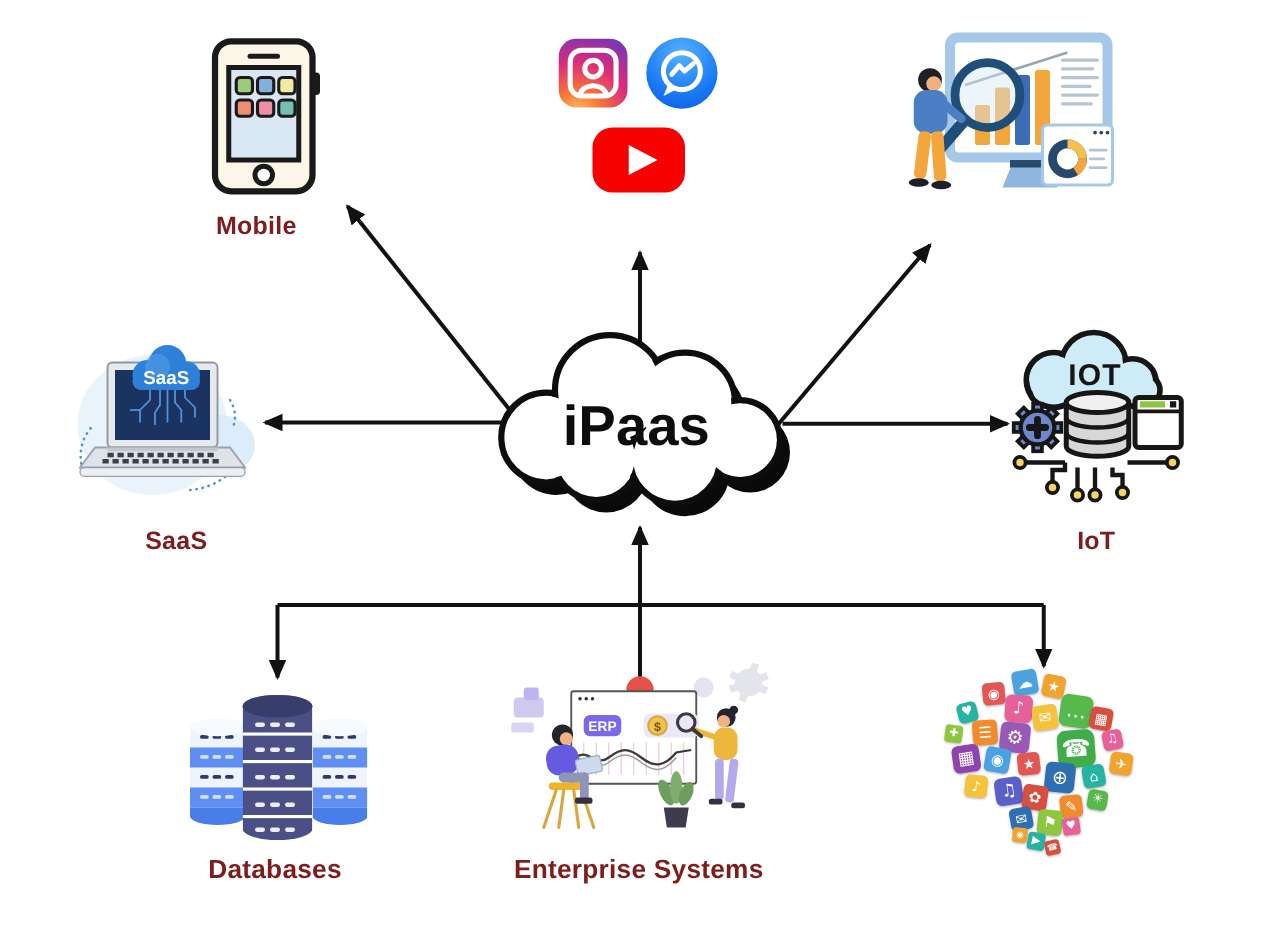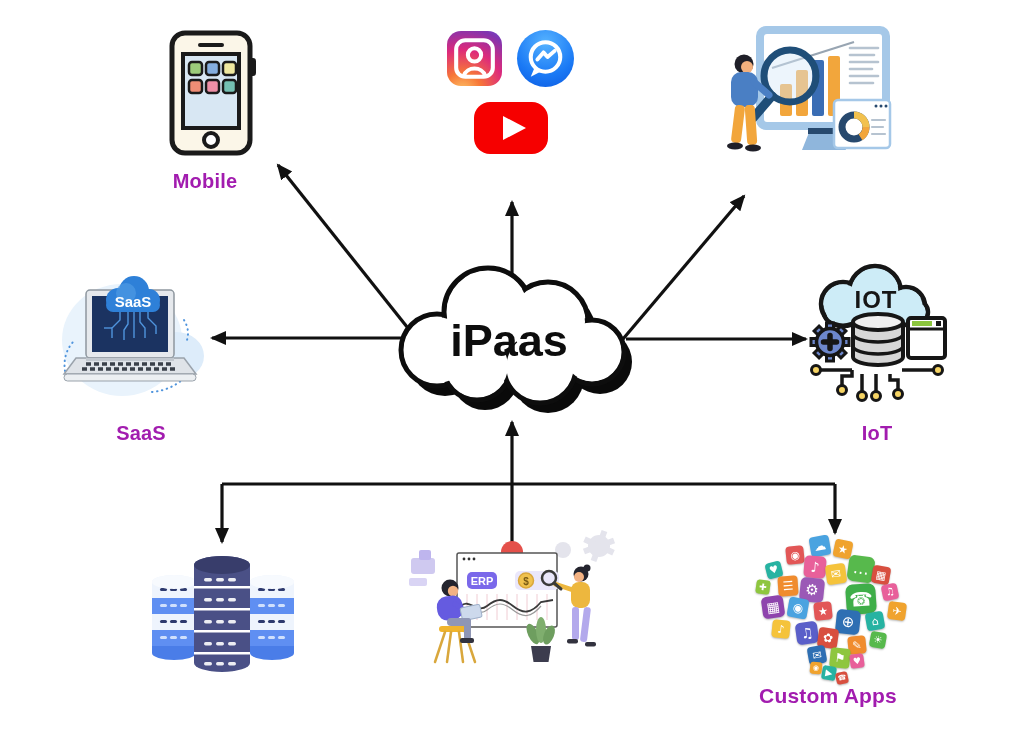--- a/index.html
+++ b/index.html
@@ -1,20 +1,20 @@
 <!DOCTYPE html>
 <html><head>
 <meta charset="utf-8">
 <style>
   html,body{margin:0;padding:0;background:#ffffff;}
   #canvas{position:relative;width:1023px;height:740px;background:#ffffff;overflow:hidden;
           font-family:"Liberation Sans","DejaVu Sans",sans-serif;}
   .abs{position:absolute;}
   svg{display:block;}
-  .nl{position:absolute;font-weight:700;color:#a21caf;text-align:center;font-size:20px;letter-spacing:.2px;}
+  .nl{position:absolute;font-weight:700;color:#7f1d1d;text-align:center;font-size:20px;letter-spacing:.2px;}
   .nl.lg{font-size:21px;}
   .social{position:absolute;display:flex;align-items:center;justify-content:center;}
   .ig{width:55px;height:55px;border-radius:14px;
       background:radial-gradient(circle at 28% 110%, #fdc468 0%, #f77737 26%, #dd2a7b 58%, #8134af 88%, #6a4ad4 100%);}
   .msgr{width:57px;height:57px;border-radius:50%;
       background:radial-gradient(circle at 50% 22%, #55b2ff 0%, #1a79f5 62%, #0c5ae0 100%);}
   .yt{width:74px;height:52px;border-radius:16px;background:#f60000;}
   .tile{position:absolute;color:#fff;display:flex;align-items:center;justify-content:center;
         box-shadow:0 1px 2px rgba(0,0,0,.28);line-height:1;font-family:"DejaVu Sans",sans-serif;}
 </style>
@@ -440,15 +440,16 @@
       <div class="tile" style="left: 78px; top: 116px; width: 20px; height: 20px; background: rgb(142, 198, 63); transform: rotate(6deg); font-size: 12px; border-radius: 4px;">⚑</div>
       <div class="tile" style="left: 98px; top: 122px; width: 14px; height: 14px; background: rgb(232, 96, 154); transform: rotate(-8deg); font-size: 9px; border-radius: 3px;">♥</div>
       <div class="tile" style="left: 70px; top: 134px; width: 14px; height: 14px; background: rgb(39, 179, 162); transform: rotate(10deg); font-size: 9px; border-radius: 3px;">▶</div>
       <div class="tile" style="left: 84px; top: 140px; width: 12px; height: 12px; background: rgb(216, 79, 63); transform: rotate(-12deg); font-size: 7px; border-radius: 3px;">☎</div>
       <div class="tile" style="left: 58px; top: 130px; width: 12px; height: 12px; background: rgb(240, 163, 46); transform: rotate(6deg); font-size: 7px; border-radius: 3px;">◉</div>
     </div>
 
   <div class="nl" style="left:125px;top:170px;width:160px;z-index:3">Mobile</div>
   <div class="nl" style="left:61px;top:422px;width:160px;z-index:3">SaaS</div>
   <div class="nl" style="left:797px;top:422px;width:160px;z-index:3">IoT</div>
-  <div class="nl lg" style="left:728px;top:684px;width:200px;z-index:3">Custom Apps</div>
+  <div class="nl lg" style="left:130px;top:684px;width:180px;z-index:3">Databases</div>
+  <div class="nl lg" style="left:371px;top:684px;width:280px;z-index:3">Enterprise Systems</div>
 
 </div>
 
 </body></html>

